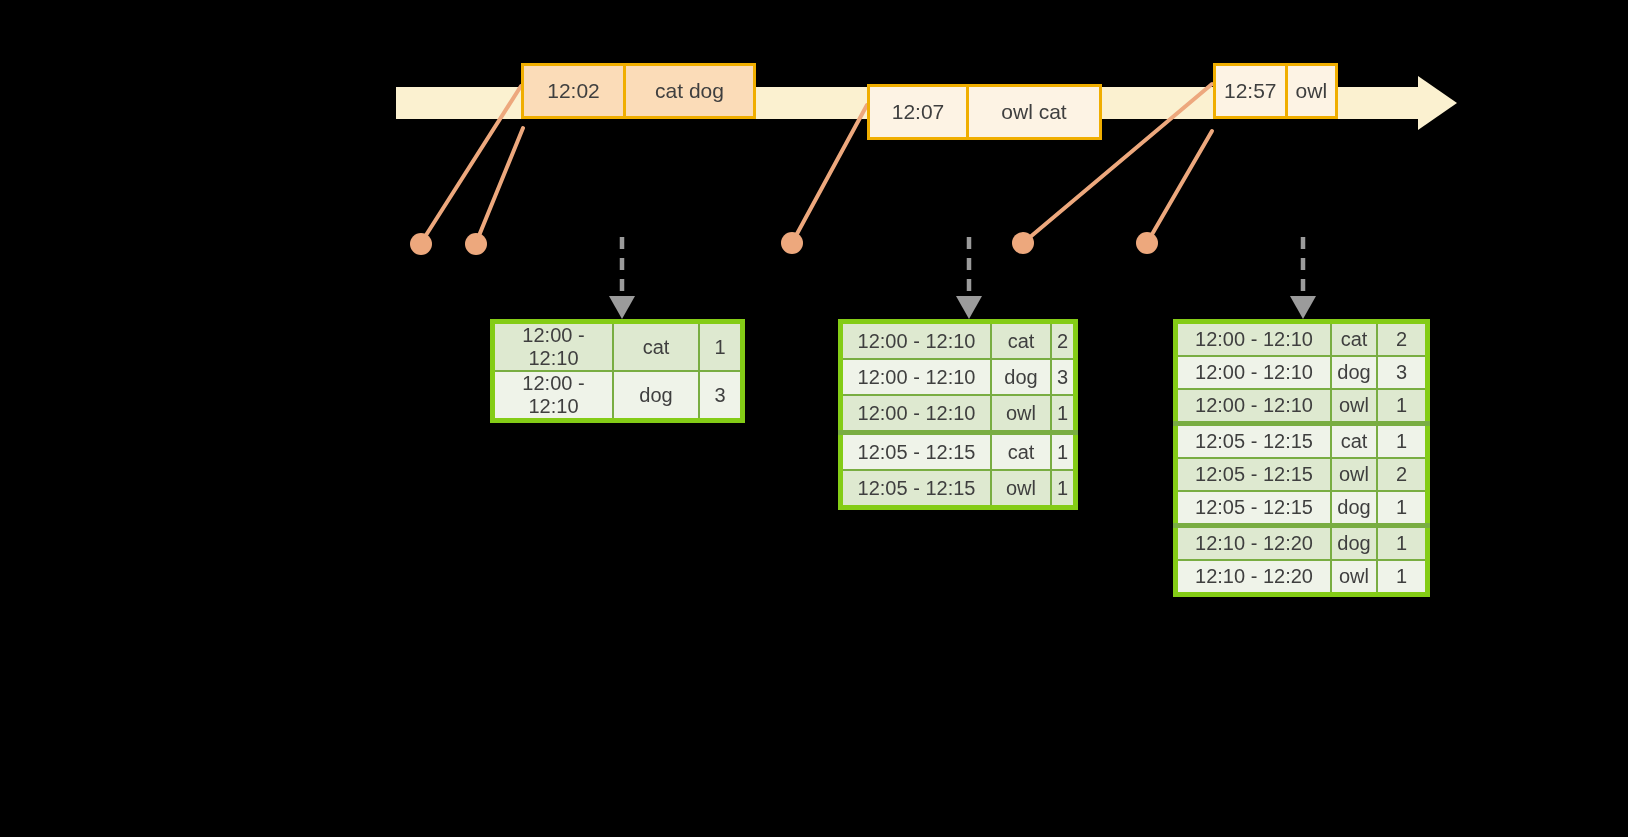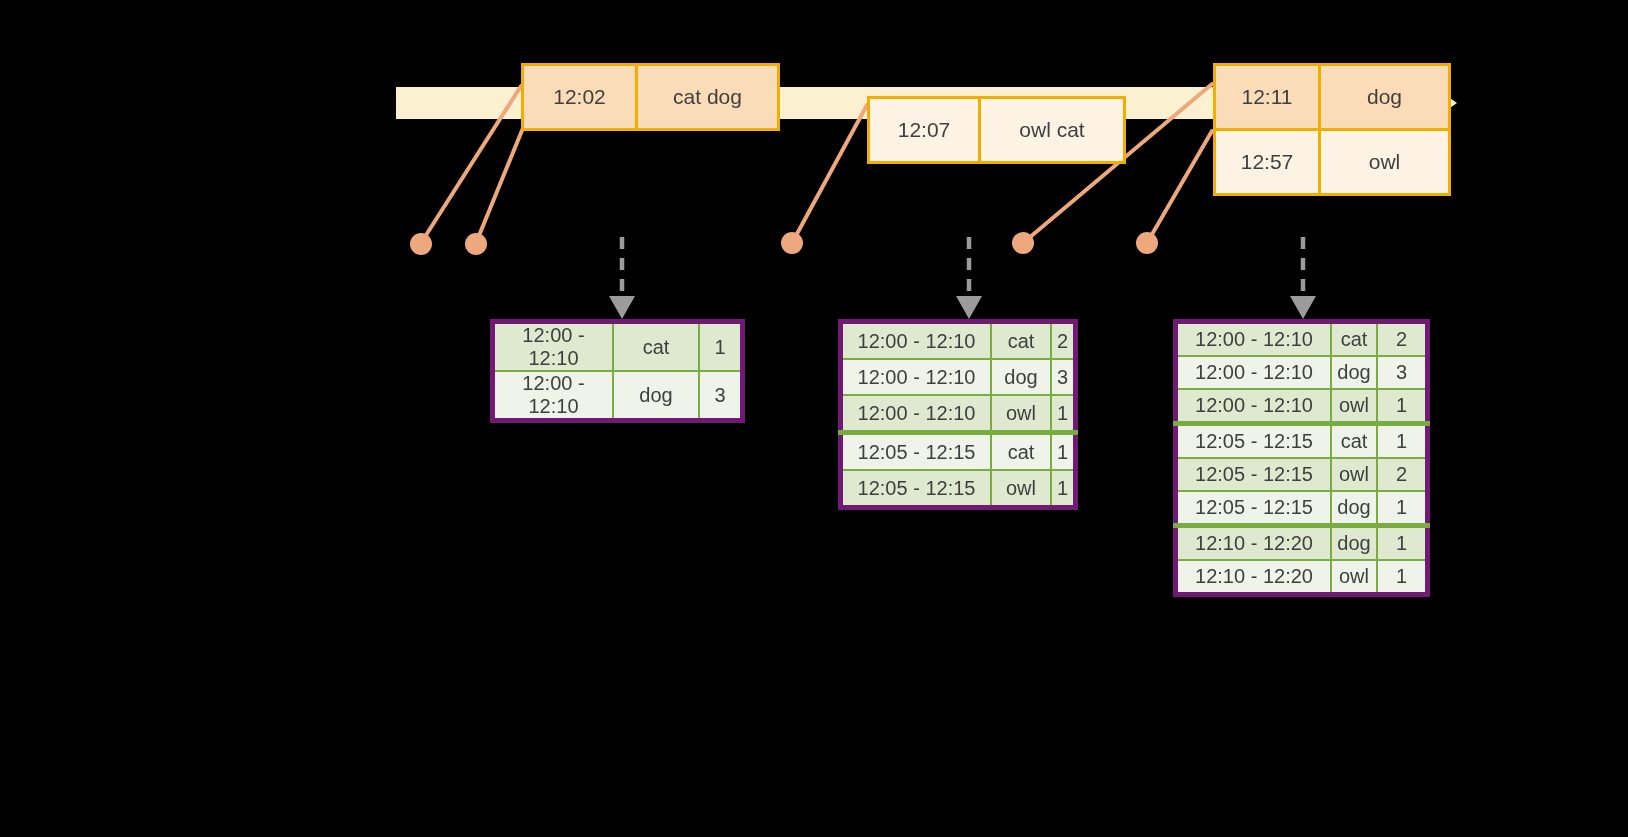--- a/index.html
+++ b/index.html
@@ -29,28 +29,28 @@
   
   .otable {
     border: 3px solid #f0ae00;
   }
   .otable td {
     border: 3px solid #f0ae00;
     text-align: center;
     vertical-align: middle;
     font-size: 21px;
     height: 34px;
-    padding: 14px;
+    padding: 8px;
     color: #3f3f3f;
   }
   .peach { background: #fbdcb8; }
   .cream { background: #fdf3e4; }
   
   .gtable {
-    border: 5px solid #701a75;
+    border: 5px solid #84cc16;
   }
   .gtable td {
     border: 2px solid #79ad42;
     text-align: center;
     vertical-align: middle;
     font-size: 20px;
     padding: 0;
     color: #3f3f3f;
   }
   .gt-a td, .gt-b td { height: 34px; }
@@ -99,35 +99,31 @@
 
   <table class="otable" style="left:521px; top:63px;">
     <tbody>
         <tr>
       <td class="peach" style="width:83px">12:02</td>
       <td class="peach" style="width:111px">cat dog</td>
     </tr>
   </tbody>
     </table>
 
-  <table class="otable" style="left:867px; top:96px;">
+  <table class="otable" style="left:867px; top:84px;">
     <tbody>
         <tr>
       <td class="cream" style="width:80px">12:07</td>
       <td class="cream" style="width:114px">owl cat</td>
     </tr>
   </tbody>
     </table>
 
   <table class="otable" style="left:1213px; top:63px;">
     <tbody>
-        <tr>
-      <td class="peach" style="width:74px">12:11</td>
-      <td class="peach" style="width:99px">dog</td>
-    </tr>
     <tr>
       <td class="cream">12:57</td>
       <td class="cream">owl</td>
     </tr>
   </tbody>
     </table>
 
   <table class="gtable gt-a" style="left:490px; top:319px;">
     <tbody>
         <tr>

